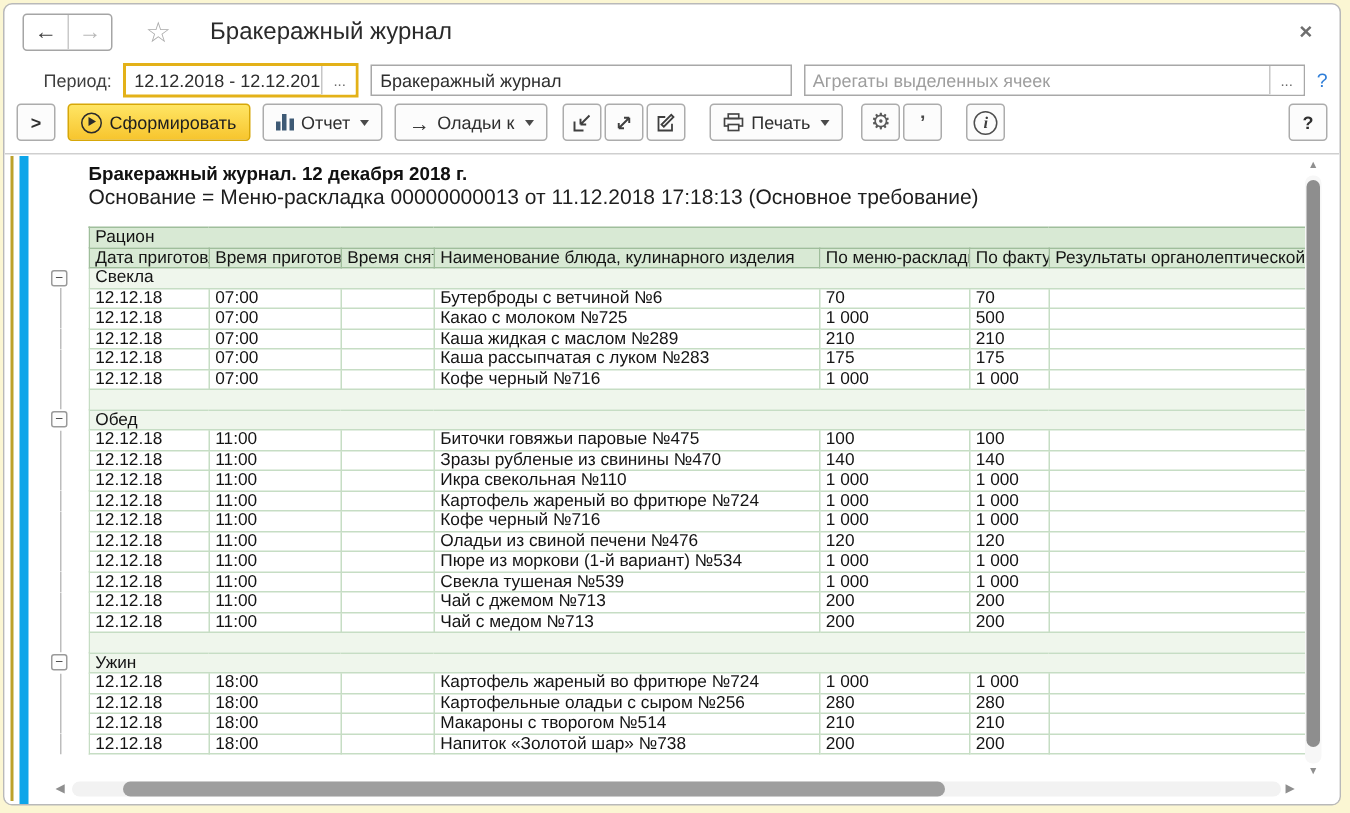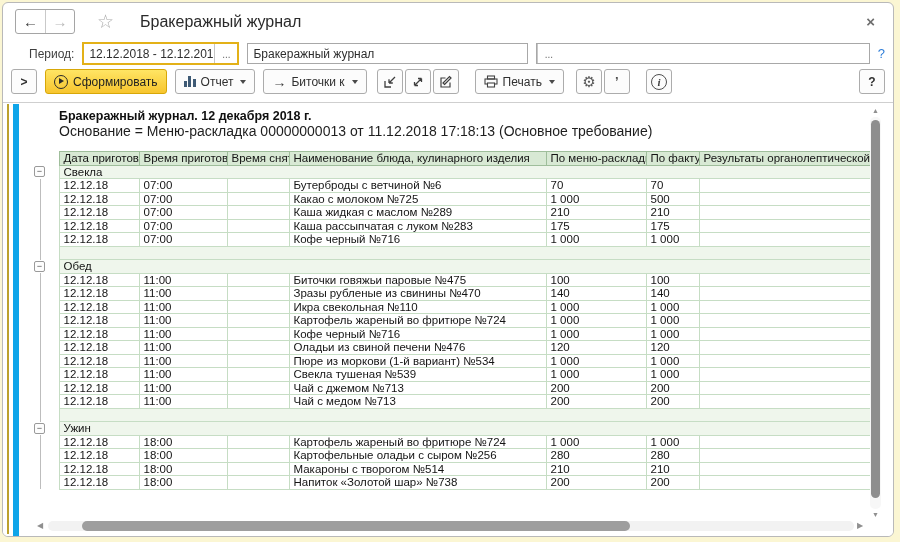--- a/index.html
+++ b/index.html
@@ -103,20 +103,21 @@
   <div class="filter-row">
     <span class="flt-label">Период:</span>
     <div class="field focused f-period">
       <span class="txt">12.12.2018 - 12.12.2018</span>
       <span class="dots">...</span>
     </div>
     <div class="field f-name">
       <span class="txt">Бракеражный журнал</span>
     </div>
     <div class="field f-aggr">
+      <span class="txt">Агрегаты выделенных ячеек</span>
       <span class="dots">...</span>
     </div>
     <span class="help-link">?</span>
   </div>
 
   <div class="toolbar">
     <div class="tb-btn tb-ico" style="font-weight:bold;">&gt;</div>
     <div class="tb-btn generate">
       <span class="play-ico"></span>
       <span>Сформировать</span>
@@ -125,21 +126,21 @@
       <span class="chart-ico">
           <i></i>
           <i></i>
           <i></i>
         </span>
       <span>Отчет</span>
       <span class="caret"></span>
     </div>
     <div class="tb-btn">
       <span class="goto-arrow">→</span>
-      <span>Биточки к</span>
+      <span>Оладьи к</span>
       <span class="caret"></span>
     </div>
     <div class="grp">
       <div class="tb-btn tb-ico">
         <svg width="14" height="14" viewBox="0 0 14 14">
             <path d="M12 2 L6 8 M6 8 L6 4.2 M6 8 L9.8 8 M2 6 L2 12 L8 12" fill="none" stroke="#3F3F3F" stroke-width="1.3"></path>
           </svg>
       </div>
       <div class="tb-btn tb-ico">
         <svg width="14" height="14" viewBox="0 0 14 14">
@@ -190,20 +191,24 @@
             <col style="width:88px">
             <col style="width:62px">
           <col style="width:257px">
             <col style="width:100px">
             <col style="width:53px">
             <col style="width:175px">
         </colgroup>
         <tbody id="rep-tbody">
             <tr>
               <td class="tree"></td>
+              <td class="racion" colspan="7">Рацион</td>
+            </tr>
+            <tr>
+              <td class="tree"></td>
               <th class="h">Дата приготовления</th>
               <th class="h">Время приготовления</th>
               <th class="h">Время снятия бракеража</th>
               <th class="h">Наименование блюда, кулинарного изделия</th>
               <th class="h">По меню-раскладке, гр.</th>
               <th class="h">По факту, гр.</th>
               <th class="h">Результаты органолептической оценки блюда, кулинарного изделия</th>
             </tr>
             <tr>
               <td class="tree">

